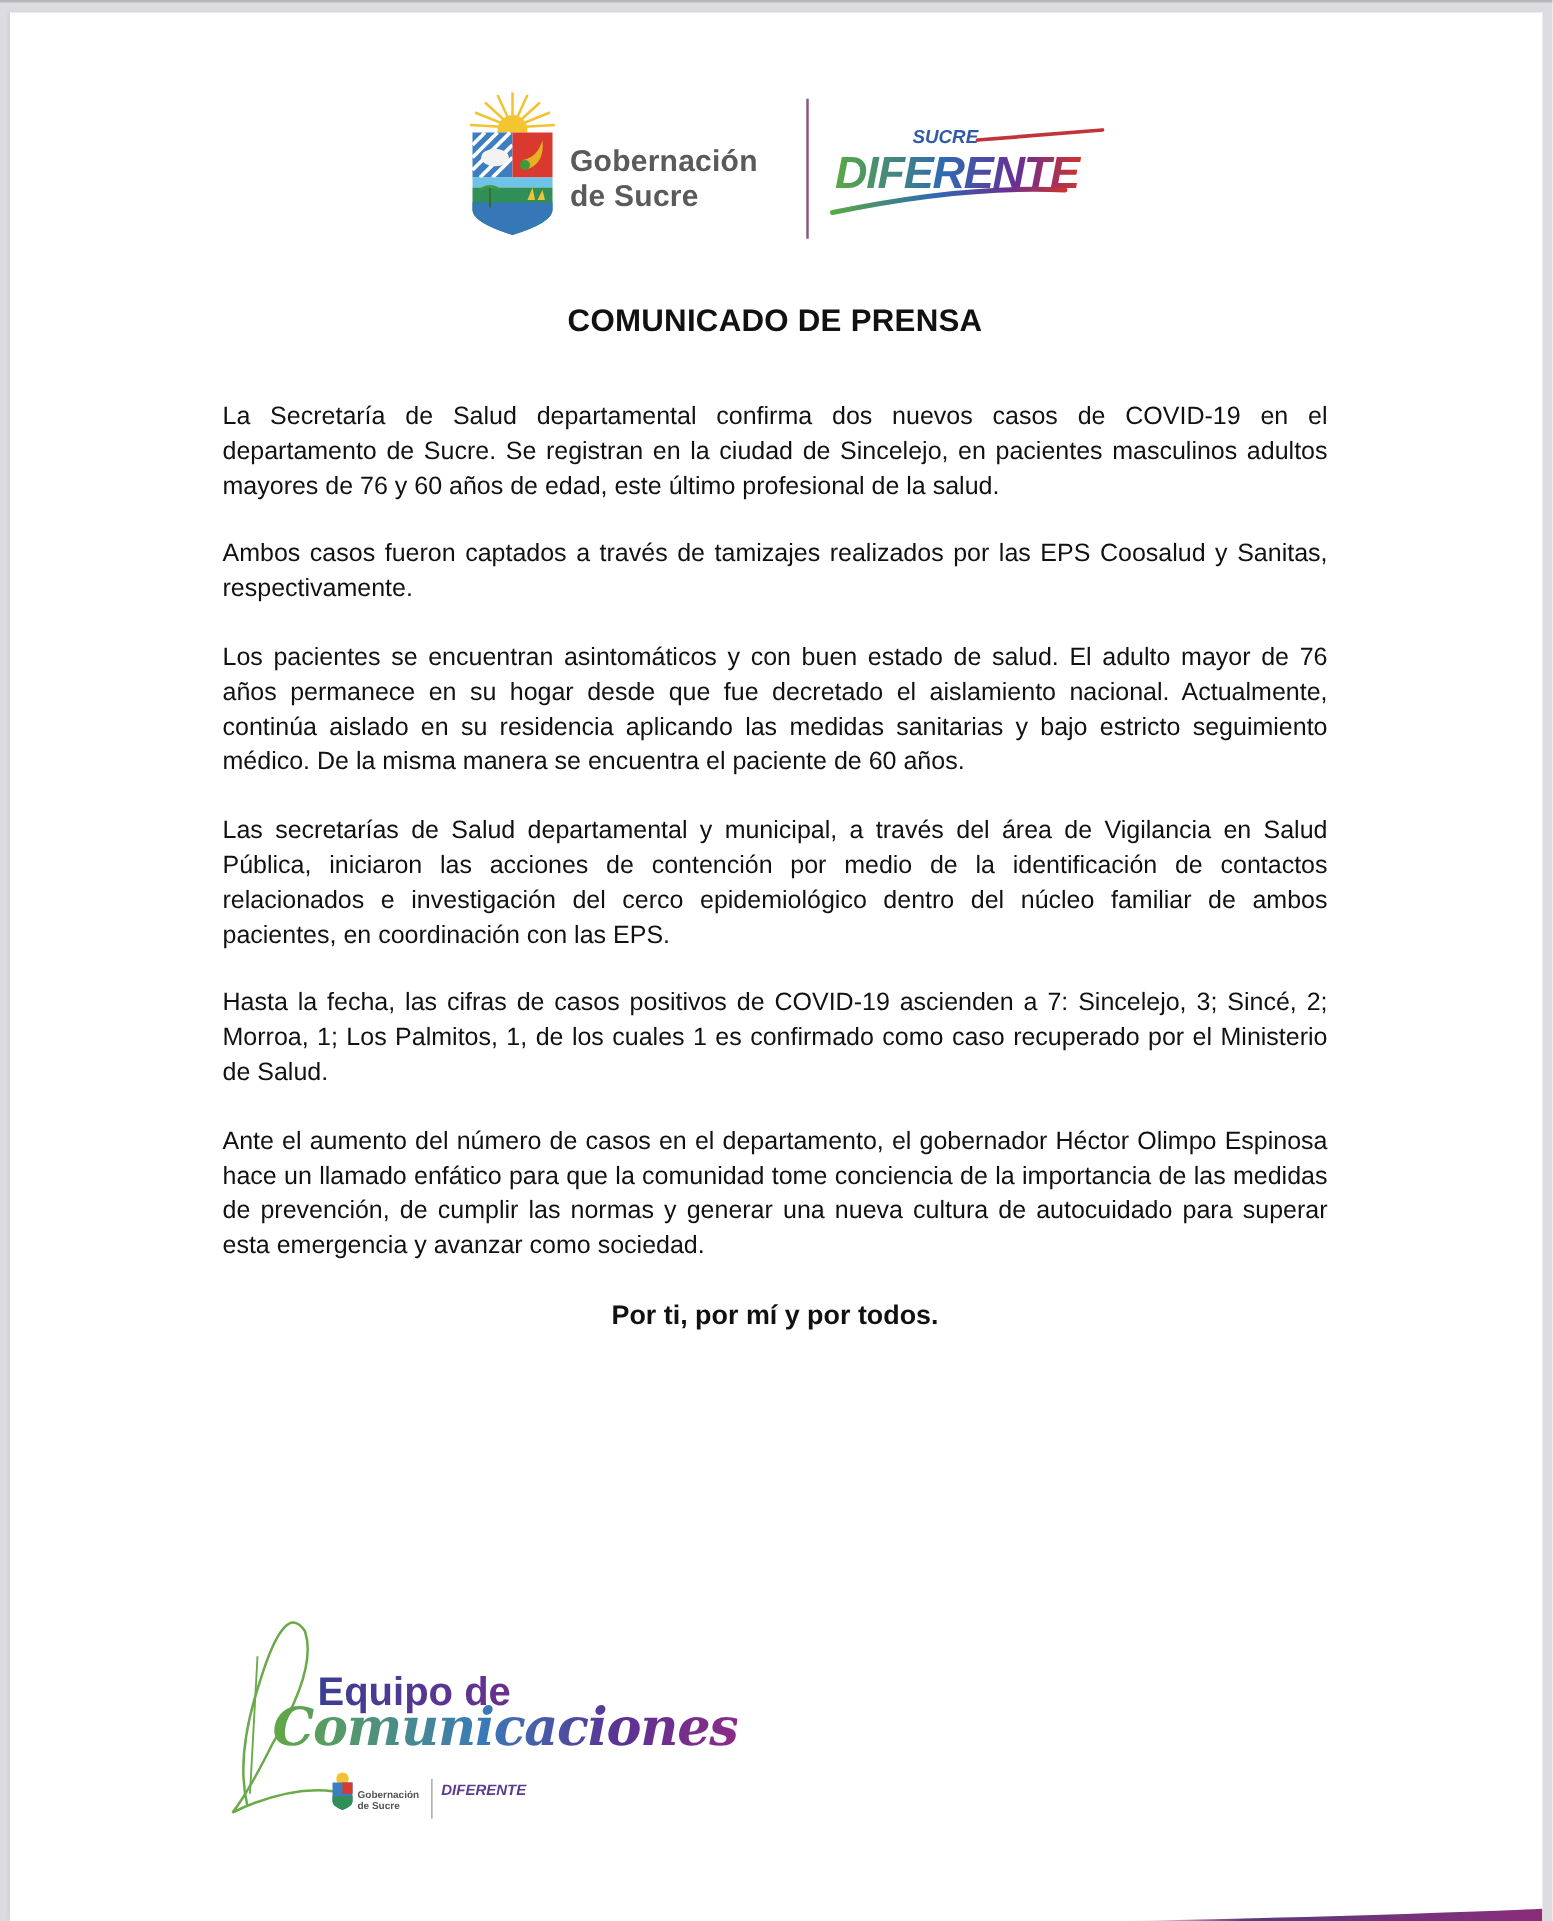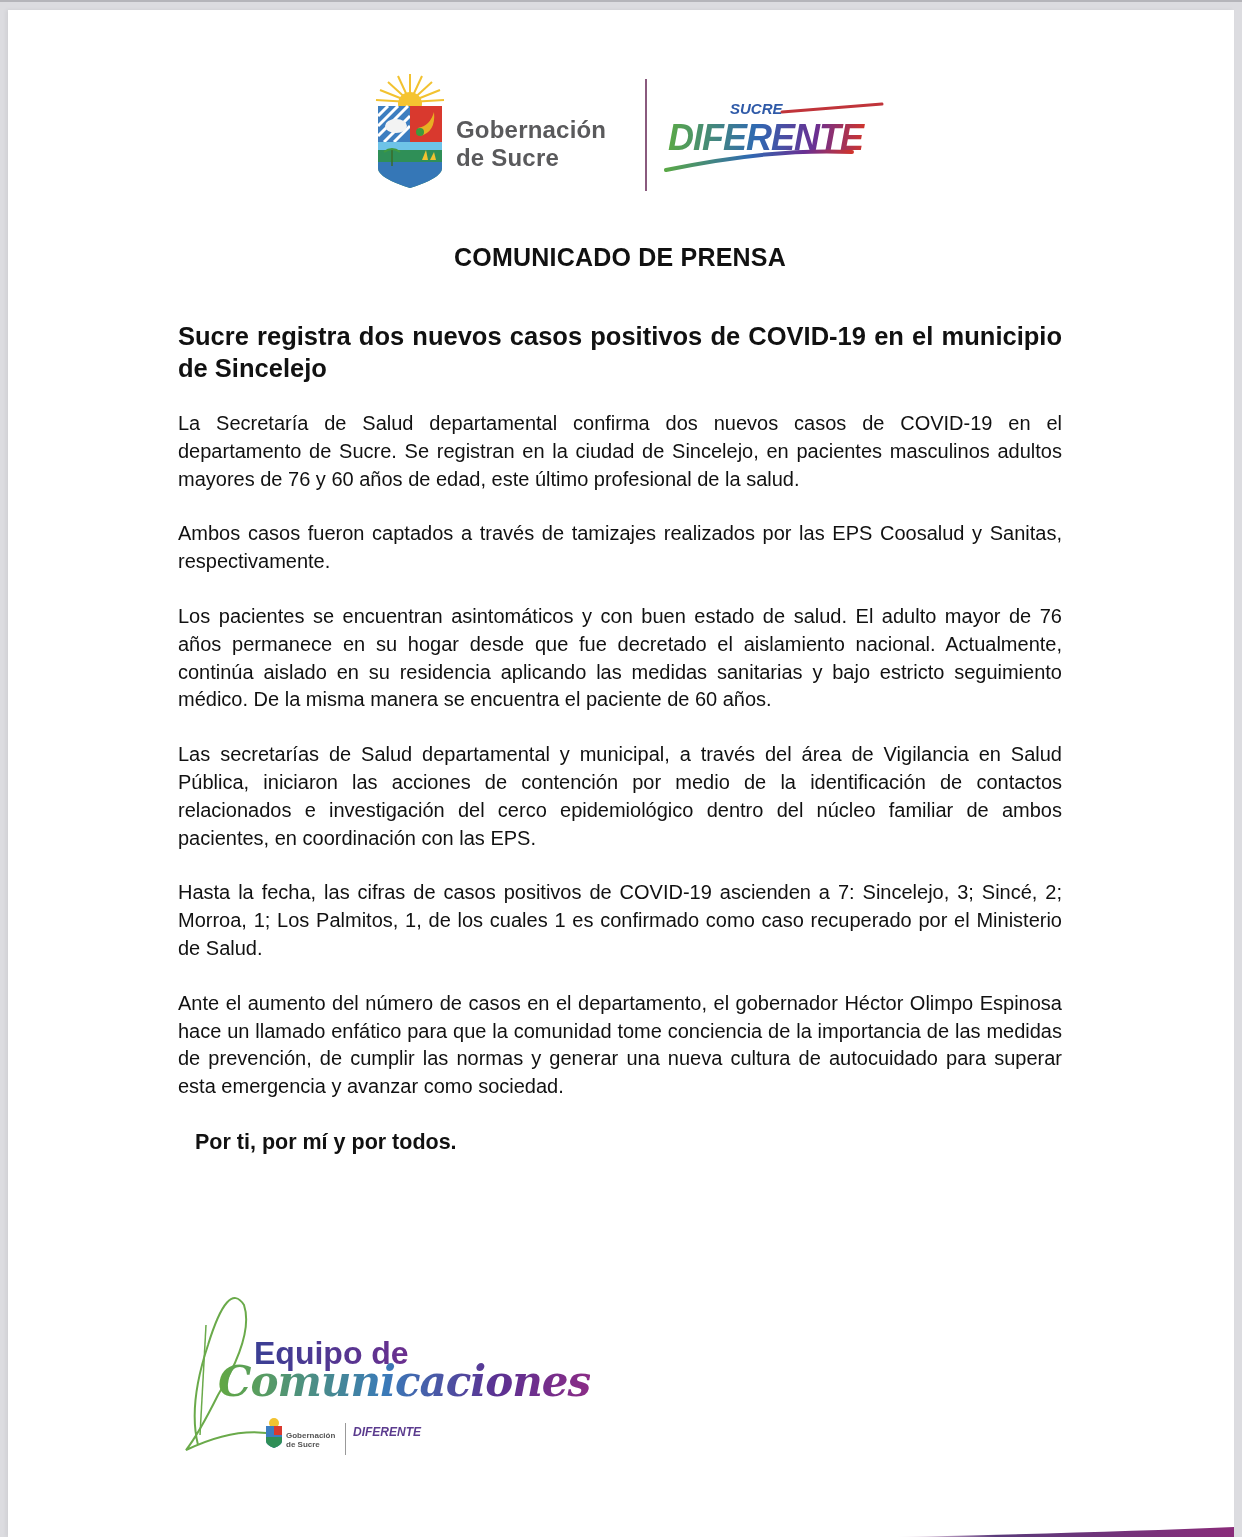--- a/index.html
+++ b/index.html
@@ -22,21 +22,21 @@
   .shield { position:absolute; left:0; top:0; width:80px; height:120px; }
   .gob-text { position:absolute; left:86px; top:46px; color:#5a5a5c; font-weight:bold; font-size:24px; line-height:28px; letter-spacing:0.2px; }
   .divider { position:absolute; left:275px; top:9px; width:2px; height:112px; background:#8a5a7e; }
   .diferente { position:absolute; left:292px; top:22px; width:230px; height:90px; }
 
   
   .content { position:absolute; left:170px; top:230px; width:884px; color:#111; }
   .kicker { text-align:center; font-weight:bold; font-size:25px; margin:0 0 46px 0; line-height:34px; letter-spacing:0.2px; }
   .headline { font-weight:bold; font-size:25.5px; line-height:32px; text-align:justify; margin:0 0 26px 0; }
   .para { font-size:20px; line-height:27.8px; text-align:justify; margin:0 0 27px 0; }
-  .closing { font-weight:bold; font-size:21.5px; line-height:28px; margin:17px; }
+  .closing { font-weight:bold; font-size:21.5px; line-height:28px; margin:0;text-align:center; }
 
   
   .footer-logo { position:absolute; left:170px; top:1275px; width:400px; height:180px; }
   .equipo { position:absolute; left:76px; top:50px; font-weight:bold; font-size:32px; color:#3a3a8c; 
     background: linear-gradient(90deg,#3a3f94,#6b2f8f); -webkit-background-clip:text; background-clip:text; color:transparent; }
   .comunicaciones { position:absolute; left:40px; top:72px; font-family:"DejaVu Serif", serif; font-style:italic; font-weight:bold; font-size:42px; letter-spacing:-1px;
     background: linear-gradient(90deg,#62a843 0%,#3a7ab8 45%,#5b3192 75%,#8b2c86 100%); -webkit-background-clip:text; background-clip:text; color:transparent; }
   .mini-gob { position:absolute; left:108px; top:146px; font-size:8px; line-height:9px; color:#555; font-weight:bold; }
   .mini-div { position:absolute; left:167px; top:138px; width:1px; height:32px; background:#999; }
   .mini-dif { position:absolute; left:175px; top:140px; font-size:12px; font-style:italic; font-weight:bold; color:#5b3b8e; }
@@ -100,21 +100,20 @@
       </defs>
       <text x="68" y="22" font-family="Liberation Sans, sans-serif" font-style="italic" font-weight="bold" font-size="15" fill="#2f5aa8">SUCRE</text>
       <text x="6" y="58" font-family="Liberation Sans, sans-serif" font-style="italic" font-weight="bold" font-size="36" fill="url(#dg)" letter-spacing="-1">DIFERENTE</text>
       <path d="M4 78 Q110 56 190 60" stroke="url(#dg)" stroke-width="4" fill="none" stroke-linecap="round"></path>
       <path d="M120 20 L220 12" stroke="#c0343a" stroke-width="3" stroke-linecap="round"></path>
     </svg>
   </div>
 
   <div class="content">
     <h1 class="kicker">COMUNICADO DE PRENSA</h1>
-    <h2 class="headline">Sucre registra dos nuevos casos positivos de COVID-19 en el municipio de Sincelejo</h2>
     <p class="para">La Secretaría de Salud departamental confirma dos nuevos casos de COVID-19 en el departamento de Sucre. Se registran en la ciudad de Sincelejo, en pacientes masculinos adultos mayores de 76 y 60 años de edad, este último profesional de la salud.</p>
     <p class="para">Ambos casos fueron captados a través de tamizajes realizados por las EPS Coosalud y Sanitas, respectivamente.</p>
     <p class="para">Los pacientes se encuentran asintomáticos y con buen estado de salud. El adulto mayor de 76 años permanece en su hogar desde que fue decretado el aislamiento nacional. Actualmente, continúa aislado en su residencia aplicando las medidas sanitarias y bajo estricto seguimiento médico. De la misma manera se encuentra el paciente de 60 años.</p>
     <p class="para">Las secretarías de Salud departamental y municipal, a través del área de Vigilancia en Salud Pública, iniciaron las acciones de contención por medio de la identificación de contactos relacionados e investigación del cerco epidemiológico dentro del núcleo familiar de ambos pacientes, en coordinación con las EPS.</p>
     <p class="para">Hasta la fecha, las cifras de casos positivos de COVID-19 ascienden a 7: Sincelejo, 3; Sincé, 2; Morroa, 1; Los Palmitos, 1, de los cuales 1 es confirmado como caso recuperado por el Ministerio de Salud.</p>
     <p class="para">Ante el aumento del número de casos en el departamento, el gobernador Héctor Olimpo Espinosa hace un llamado enfático para que la comunidad tome conciencia de la importancia de las medidas de prevención, de cumplir las normas y generar una nueva cultura de autocuidado para superar esta emergencia y avanzar como sociedad.</p>
     <p class="closing">Por ti, por mí y por todos.</p>
   </div>
 
   <div class="footer-logo">

